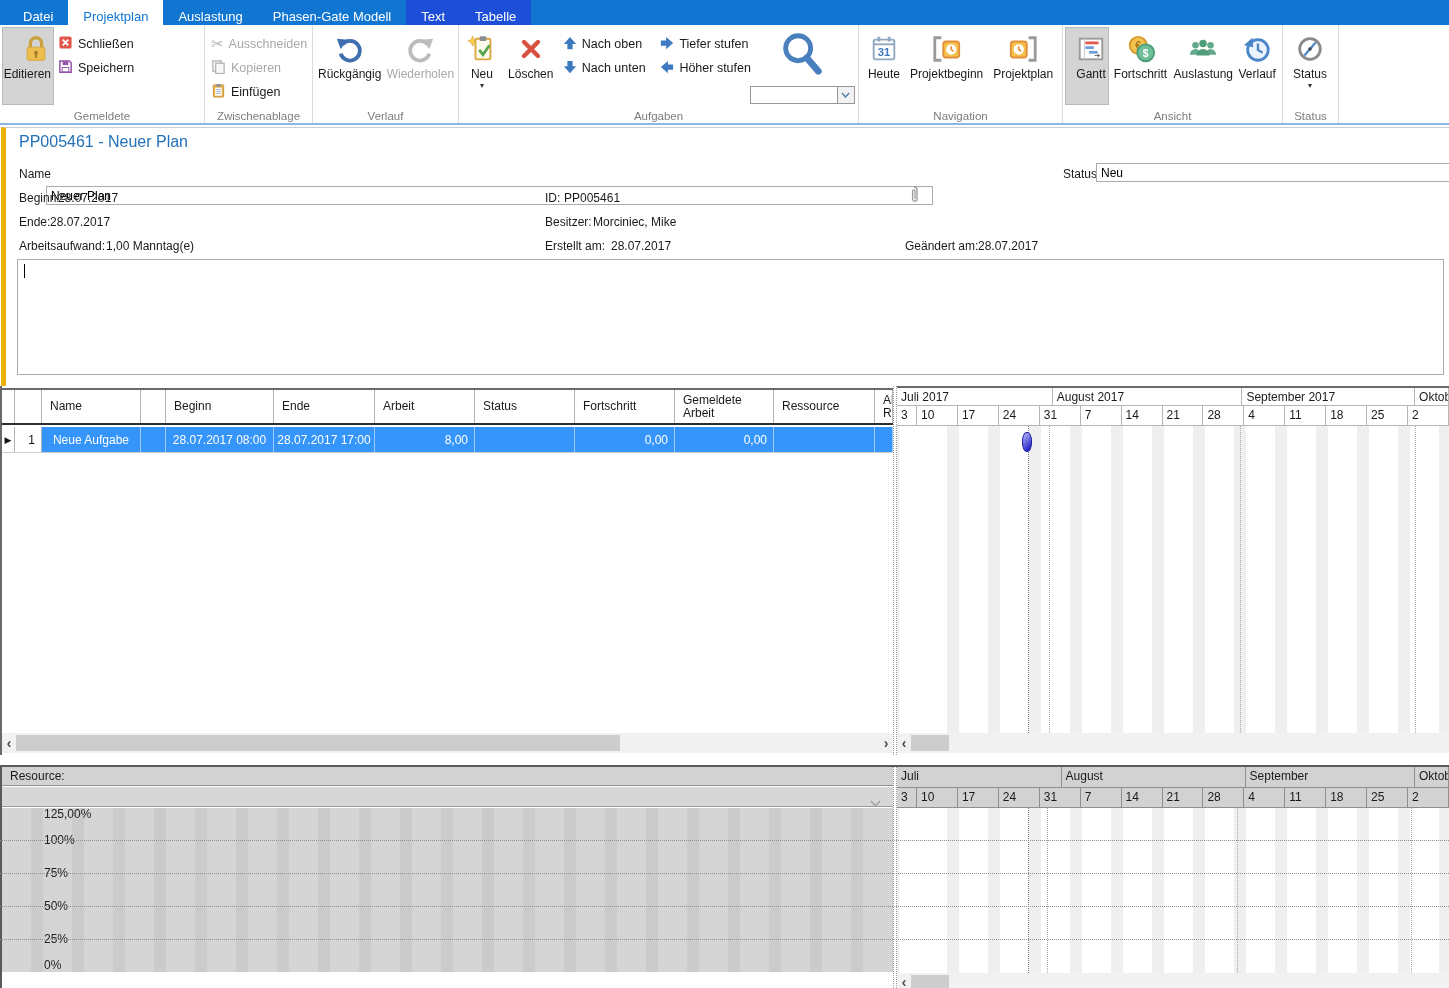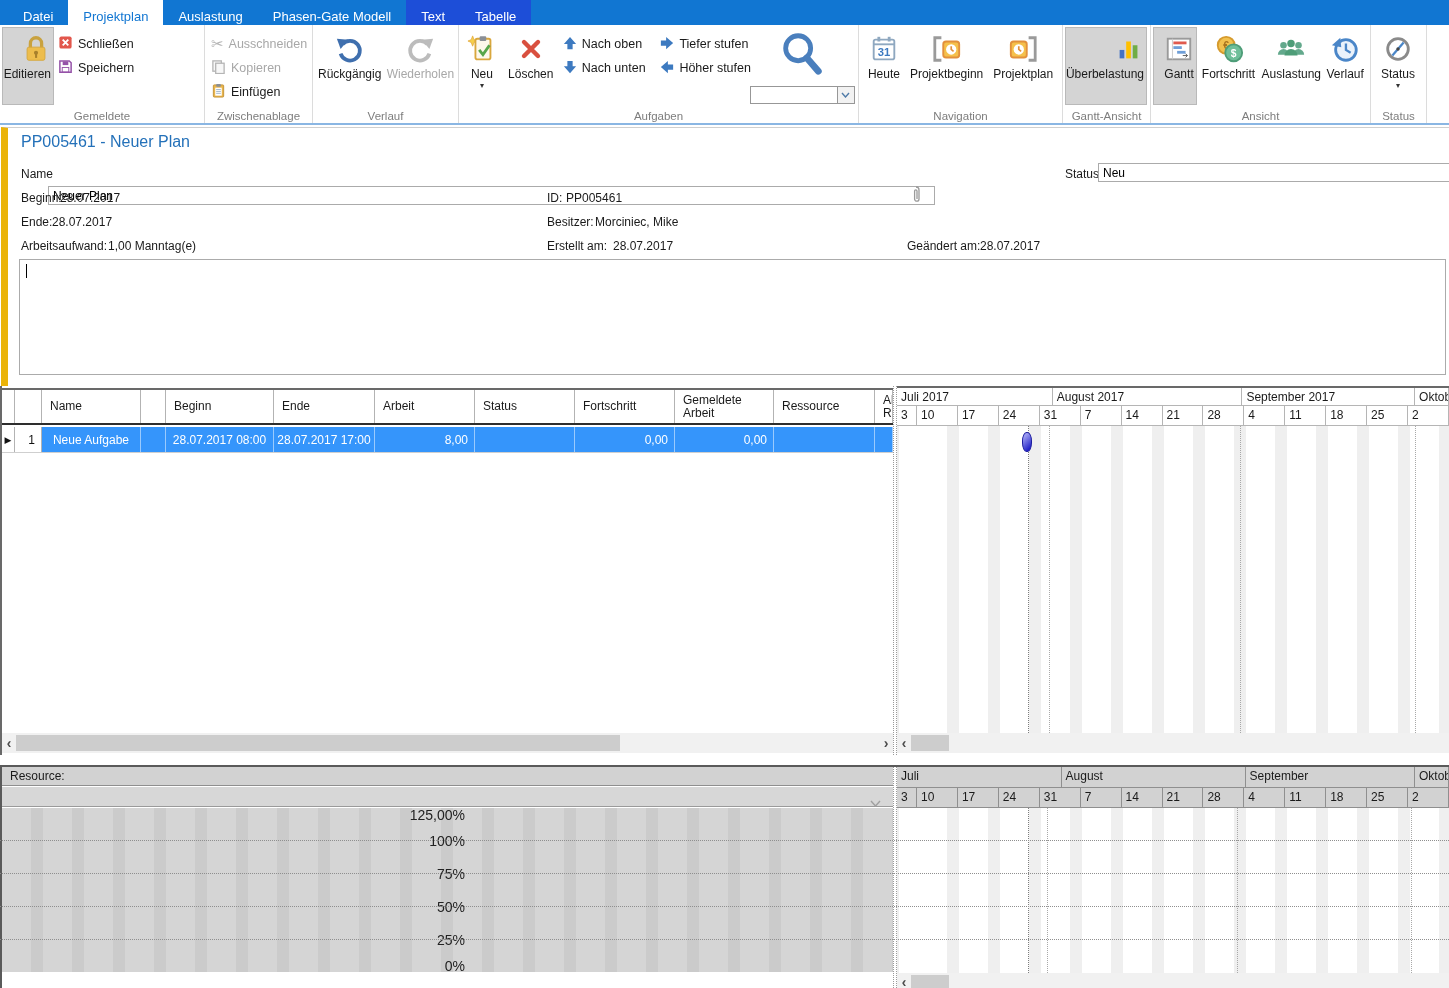--- a/index.html
+++ b/index.html
@@ -32,21 +32,21 @@
   .disabled { color:#a8a8a8; }
   .ddarrow { font-size:8px; color:#333; line-height:7px; }
   .searchcol { display:flex; flex-direction:column; align-items:center; padding-top:2px; }
   .searchbox { display:flex; margin-top:3px; }
   .searchbox input { width:88px; height:18px; border:1px solid #979797; font-size:12px; padding:0 3px; }
   .searchbox .cbo { width:17px; height:18px; border:1px solid #979797; border-left:none;
                     background:#f2f2f2; display:flex; align-items:center; justify-content:center; }
 
   
   .form-panel { position:absolute; left:1px; top:127px; width:1448px; height:259px;
-                background:#fff; border-top:1px solid #cfcfcf; border-left:7px solid #eab308; }
+                background:#fff; border-top:1px solid #cfcfcf; border-left:5px solid #eab308; }
   .ptitle { position:absolute; left:13px; top:5px; font-size:16px; color:#2471b9; }
   .flabel { position:absolute; font-size:12px; color:#1a1a1a; }
   .fvalue { position:absolute; font-size:12px; color:#1a1a1a; }
   .finput { position:absolute; border:1px solid #ababab; font-size:12px; padding:1px 4px;
             font-family:"Liberation Sans", sans-serif; height:19px; }
   .notes { position:absolute; left:11px; top:131px; width:1427px; height:116px;
            border:1px solid #ababab; background:#fff; }
   .caret { position:absolute; left:6px; top:4px; width:1px; height:14px; background:#000; }
 
   
@@ -91,21 +91,21 @@
   .bottom-split { position:absolute; left:0; top:765px; width:1449px; height:223px;
                   border-top:2px solid #5a5a5a; }
   .res-pane { position:absolute; left:0; top:0; width:893px; height:223px;
               border-left:2px solid #5a5a5a; background:#fff; }
   .res-head { position:absolute; left:0; top:0; width:891px; height:19px; background:#d2d2d2;
               border-bottom:1px solid #8f8f8f; font-size:12px; padding:2px 0 0 8px; }
   .res-combo { position:absolute; left:0; top:20px; width:891px; height:20px; background:#d7d7d7;
                border-bottom:1px solid #9a9a9a; }
   .res-chart { position:absolute; left:0; top:41px; width:891px; height:164px; background:#d5d5d5;
                background-image:repeating-linear-gradient(90deg, transparent 0, transparent 29px, #cbcbcb 29px, #cbcbcb 41px); }
-  .scale-lbl { position:absolute; width:463px; text-align:right; font-size:14px; color:#222; }
+  .scale-lbl { position:absolute; width:463px; text-align:left; font-size:12px; color:#222;margin-left:42px; }
   .dothr { position:absolute; left:0; width:1449px; height:0; border-top:1px dotted #8f8f8f; }
   .res-gantt { position:absolute; left:897px; top:0; width:552px; height:223px; background:#fff; }
   .rg-chart { position:absolute; left:0; top:41px; width:552px; height:165px;
               background-image:repeating-linear-gradient(90deg, transparent 0, transparent 29px, #efefef 29px, #efefef 41px);
               background-position:21px 0; }
 </style>
 </head>
 <body>
 
 <div class="tabbar">
@@ -297,33 +297,20 @@
             <rect x="5" y="8" width="17" height="17" rx="3" fill="#f5c04b" stroke="#e2903c" stroke-width="2"></rect>
             <circle cx="13.5" cy="16.5" r="5.5" fill="#fff"></circle>
             <path d="M13.5 13 v3.5 l2.5 2" stroke="#e2903c" stroke-width="1.8" fill="none"></path>
           </svg>
         </span>
       <span>Projektplan</span>
     </div>
     <div class="glabel">Navigation</div>
   </div>
 
-  <div class="rgroup" style="width:88px">
-    <div class="bigbtn pressed" style="width:82px">
-      <span class="bico">
-        <svg viewBox="0 0 32 32" width="30" height="30">
-            <rect x="6" y="17" width="5" height="9" fill="#4472c4"></rect>
-            <rect x="13" y="8" width="5" height="18" fill="#ffc000"></rect>
-            <rect x="20" y="12" width="5" height="14" fill="#70ad47"></rect>
-          </svg>
-        </span>
-      <span>Überbelastung</span>
-    </div>
-    <div class="glabel">Gantt-Ansicht</div>
-  </div>
 
   <div class="rgroup" style="width:220px">
     <div class="bigbtn pressed" style="width:44px">
       <span class="bico">
         <svg viewBox="0 0 32 32" width="30" height="30">
             <rect x="4" y="5" width="24" height="22" fill="#fff" stroke="#9a9a9a" stroke-width="2"></rect>
             <line x1="9" y1="5" x2="9" y2="27" stroke="#c9c9c9"></line>
             <rect x="10" y="8" width="14" height="3" fill="#e05a4e"></rect>
             <rect x="10" y="13" width="9" height="3" fill="#6f9fd8"></rect>
             <rect x="14" y="18" width="9" height="3" fill="#6f9fd8"></rect>

